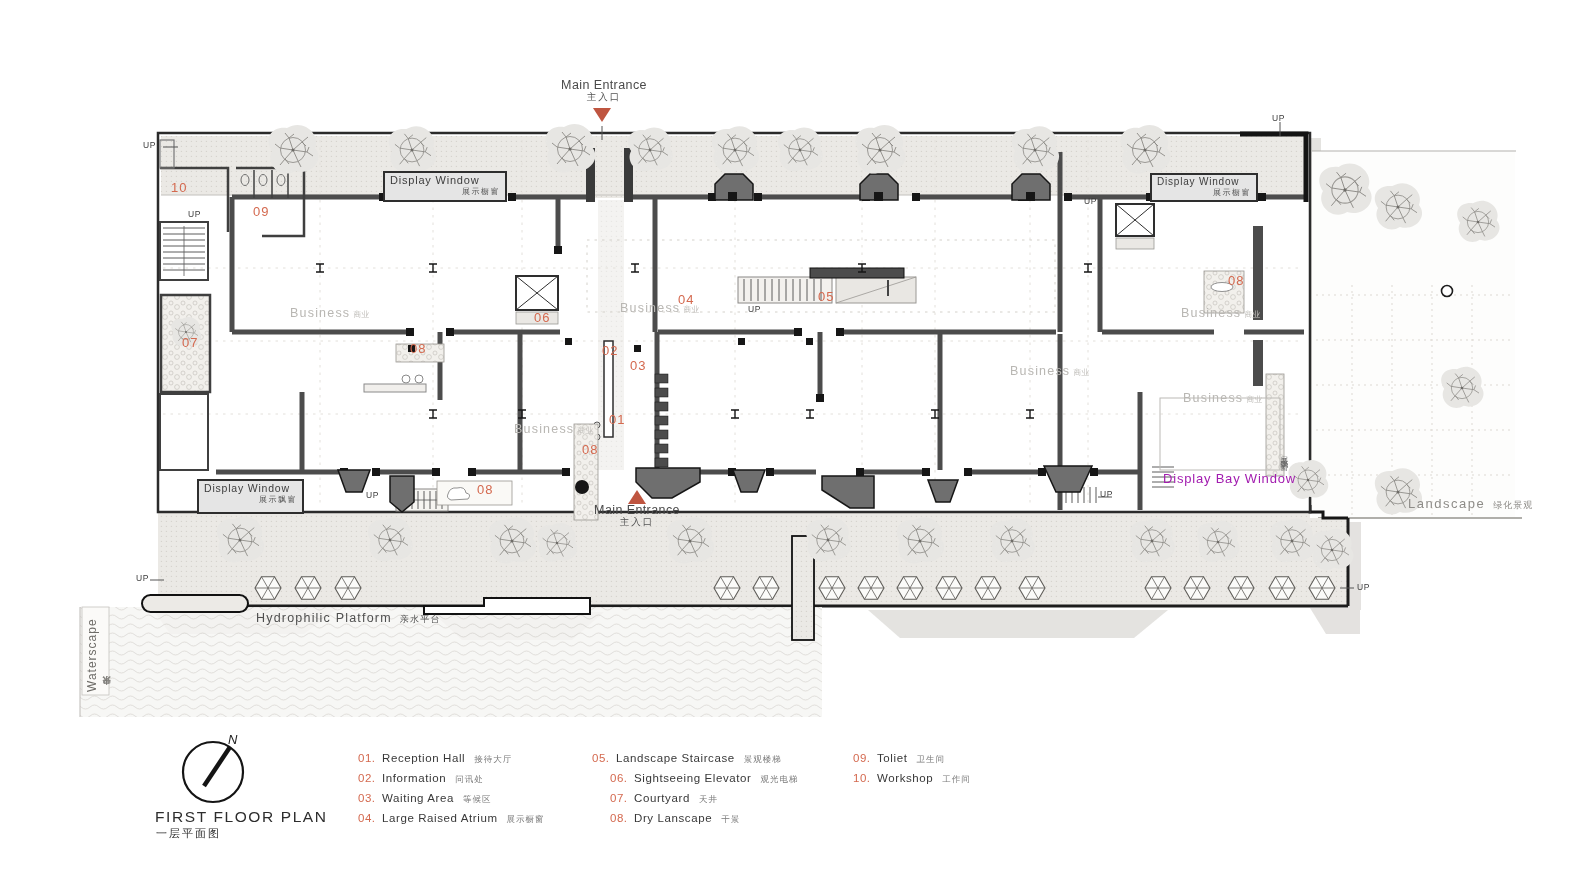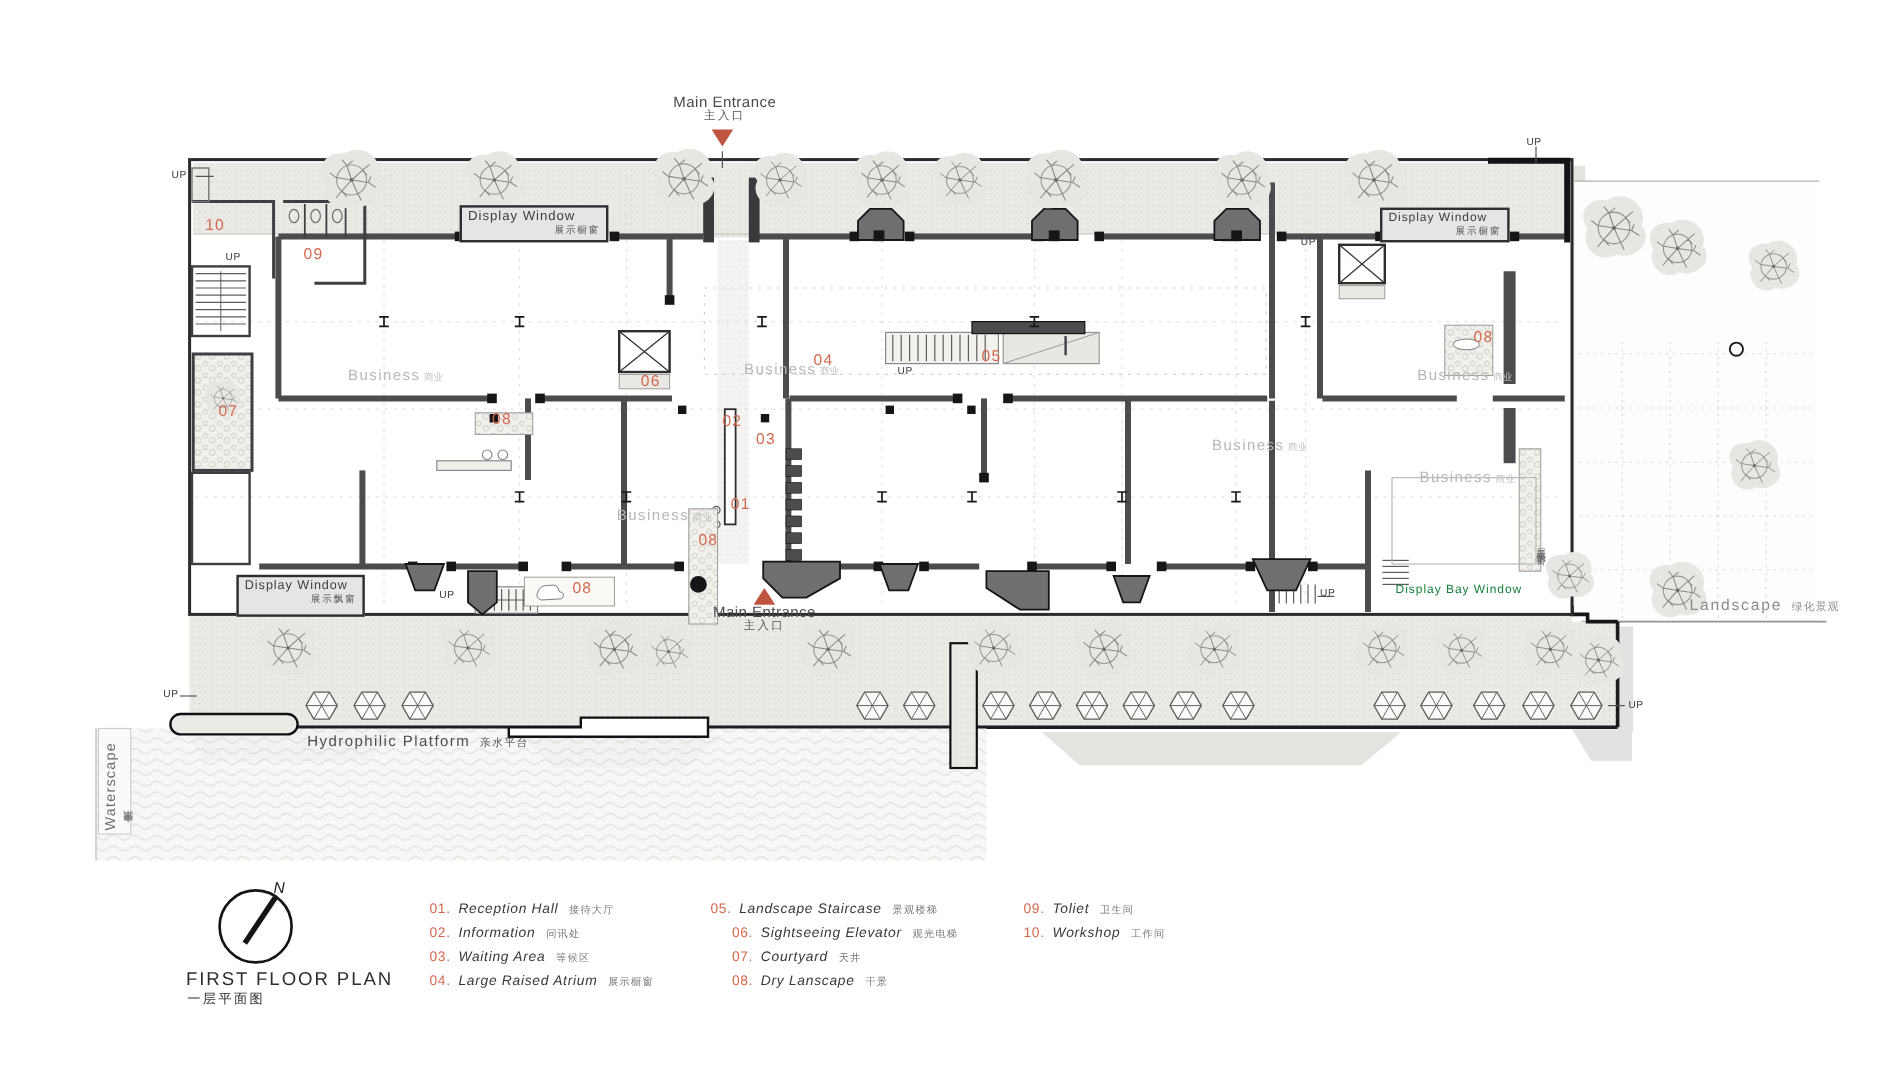--- a/index.html
+++ b/index.html
@@ -19,21 +19,21 @@
   .areabig{color:#8e8c88;font-size:13px;letter-spacing:1.5px;}
   .areabig .zh{font-size:9px;margin-left:8px;letter-spacing:1px;}
   .hyd{color:#4f4f4f;font-size:12.5px;letter-spacing:1.2px;}
   .hyd .zh{font-size:9px;color:#555;margin-left:8px;}
   .water{display:flex;gap:2px;}
   .water .en{writing-mode:vertical-rl;transform:rotate(180deg);font-size:12px;color:#6e6c68;letter-spacing:1px;}
   .water .zh{writing-mode:vertical-rl;transform:rotate(180deg);font-size:8.5px;color:#7d7b77;}
   .bayzh{writing-mode:vertical-rl;font-size:8px;color:#666;letter-spacing:2px;}
   .legend-item{position:absolute;display:flex;align-items:baseline;white-space:nowrap;}
   .legend-item .n{color:#d4694f;font-size:11.5px;width:24px;letter-spacing:.5px;}
-  .legend-item .e{color:#383838;font-size:11.5px;letter-spacing:.6px;font-style:italic;}
+  .legend-item .e{color:#383838;font-size:11.5px;letter-spacing:.6px;}
   .legend-item .z{color:#7a7a7a;font-size:8.5px;margin-left:9px;letter-spacing:1px;}
   .title-en{color:#2d2d2d;font-size:15.5px;letter-spacing:1.6px;}
   .title-zh{color:#2d2d2d;font-size:11px;letter-spacing:2px;}
   .north{color:#1d1d1d;font-size:13px;font-style:italic;}
 </style>
 </head>
 <body>
 
 <div id="stage">
 
@@ -445,21 +445,21 @@
   <div class="zh">展示橱窗</div>
 </div>
 <div class="dwbox" style="left:1150px;top:173px;width:108px;height:29px;">
   <div class="en" style="font-size:10px;">Display Window</div>
   <div class="zh">展示橱窗</div>
 </div>
 <div class="dwbox" style="left:197px;top:479px;width:107px;height:35px;">
   <div class="en" style="font-size:10.5px;">Display Window</div>
   <div class="zh">展示飘窗</div>
 </div>
-<div class="lbl" style="left:1163px;top:486px;font-size:10px;color:#15803d;letter-spacing:.8px;">Display Bay Window</div>
+<div class="lbl" style="left:1163px;top:472px;font-size:13px;color:#a21caf;letter-spacing:.8px;">Display Bay Window</div>
 <div class="lbl bayzh" style="left:1279px;top:450px;height:58px;">展示飘窗</div>
 
 <div class="lbl biz" style="left:290px;top:258px;"><span>Business</span><span class="zh">商业</span></div>
 <div class="lbl biz" style="left:620px;top:253px;"><span>Business</span><span class="zh">商业</span></div>
 <div class="lbl biz" style="left:514px;top:374px;"><span>Business</span><span class="zh">商业</span></div>
 <div class="lbl biz" style="left:1010px;top:316px;"><span>Business</span><span class="zh">商业</span></div>
 <div class="lbl biz" style="left:1181px;top:258px;"><span>Business</span><span class="zh">商业</span></div>
 <div class="lbl biz" style="left:1183px;top:343px;"><span>Business</span><span class="zh">商业</span></div>
 
 <div class="lbl areabig" style="left:1408px;top:497px;"><span>Landscape</span><span class="zh">绿化景观</span></div>

